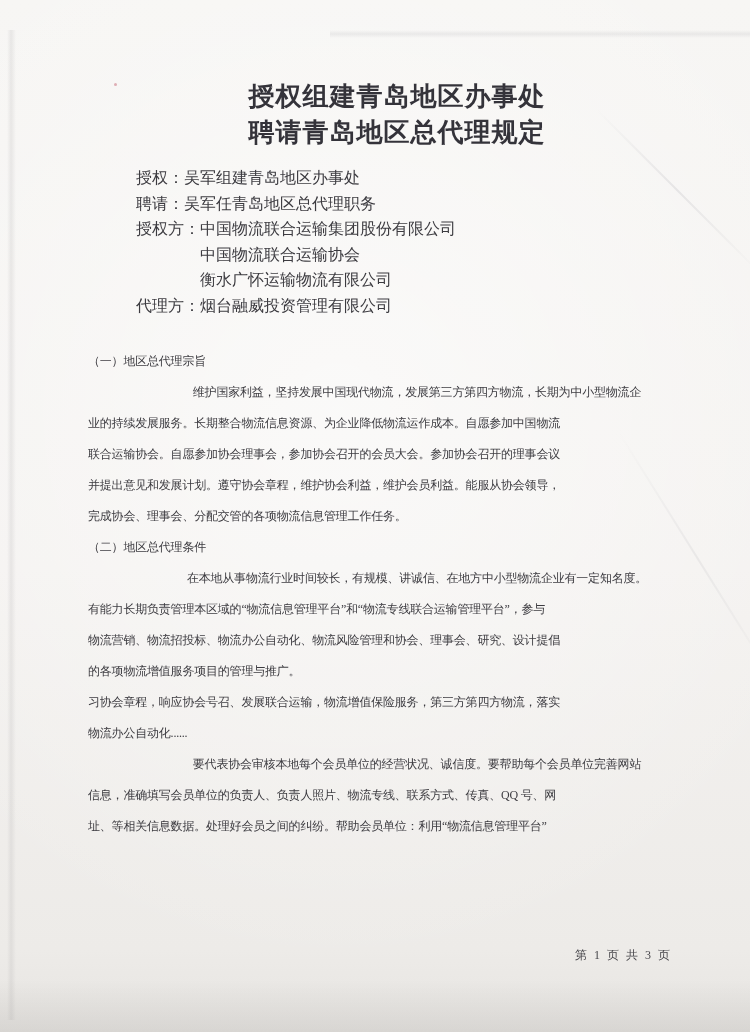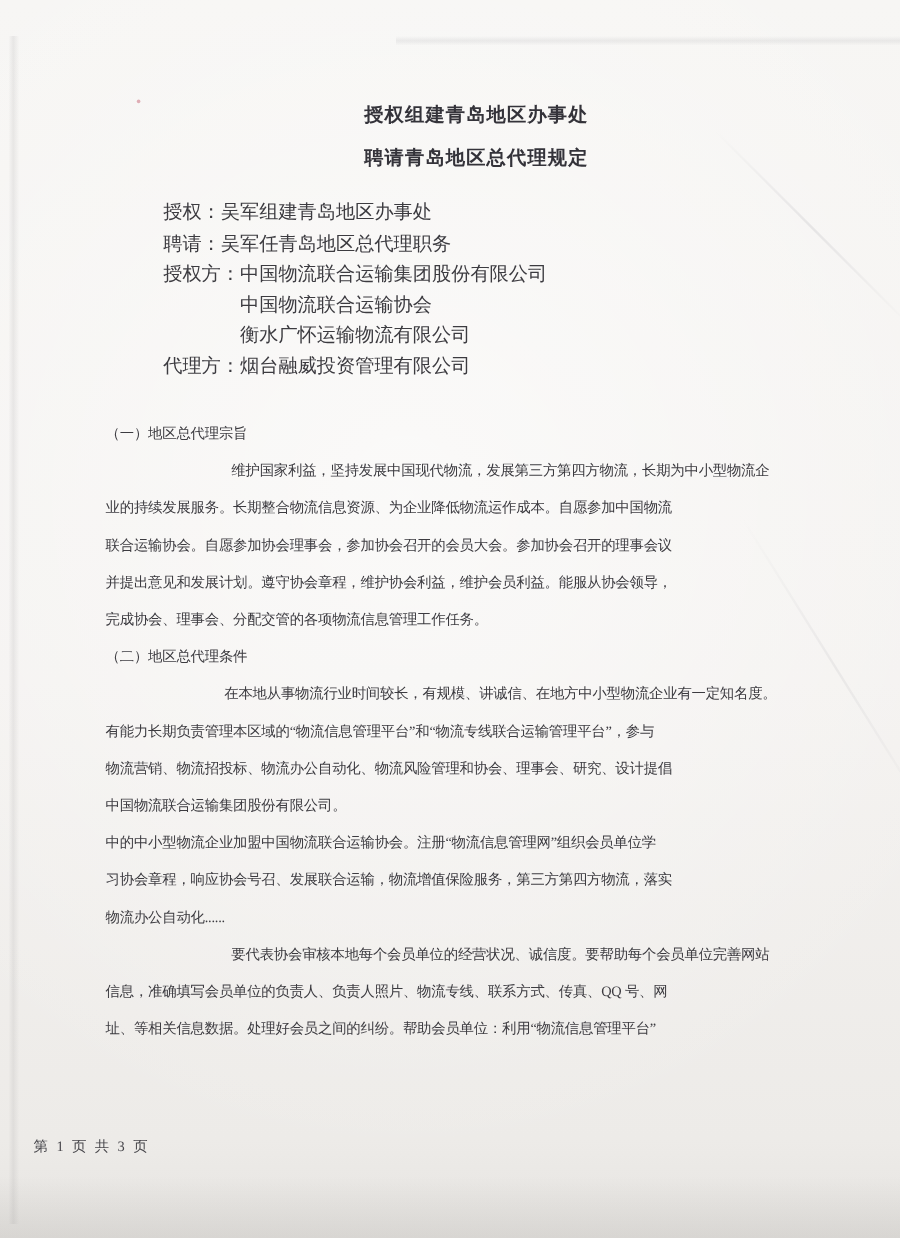--- a/index.html
+++ b/index.html
@@ -25,29 +25,29 @@
   .crease-diag2{position:absolute;left:618px;top:430px;width:300px;height:2px;
     background:linear-gradient(90deg,transparent,rgba(150,150,158,0.13),transparent);
     transform:rotate(58deg);transform-origin:left center;}
   .shade-bottom{position:absolute;left:0;bottom:0;width:100%;height:52px;
     background:linear-gradient(0deg,rgba(165,162,158,0.22),rgba(165,162,158,0));}
   .red-speck{position:absolute;left:114px;top:83px;width:3px;height:3px;border-radius:50%;
     background:rgba(206,125,138,0.6);}
   
   .doc{position:absolute;inset:0;color:#3c3b40;}
   .title{position:absolute;top:79px;left:88px;width:618px;text-align:center;
-    font-size:16px;font-weight:700;line-height:36px;letter-spacing:1px;color:#34333a;}
+    font-size:26px;font-weight:700;line-height:36px;letter-spacing:1px;color:#34333a;}
   .meta{position:absolute;top:165px;left:88px;font-size:16px;line-height:25.6px;margin-left:48px;}
   .meta-line{white-space:nowrap;}
   .meta-cont{padding-left:64px;}
   .body{position:absolute;top:346px;left:88px;width:626px;font-size:12px;
     line-height:31px;letter-spacing:-0.2px;}
   .ln{white-space:nowrap;}
   .indent{text-indent:32px;text-align:center;}
-  .footer{position:absolute;top:947px;left:28px;width:644px;text-align:left;
+  .footer{position:absolute;top:947px;left:28px;width:644px;text-align:right;
     font-size:12px;letter-spacing:2px;color:#47464b;}
 </style>
 </head>
 <body>
 
 <div class="scan">
 
   <div class="edge-left"></div>
   <div class="crease-top"></div>
   <div class="crease-diag1"></div>
@@ -76,23 +76,22 @@
       <div class="ln indent">维护国家利益，坚持发展中国现代物流，发展第三方第四方物流，长期为中小型物流企</div>
       <div class="ln">业的持续发展服务。长期整合物流信息资源、为企业降低物流运作成本。自愿参加中国物流</div>
       <div class="ln">联合运输协会。自愿参加协会理事会，参加协会召开的会员大会。参加协会召开的理事会议</div>
       <div class="ln">并提出意见和发展计划。遵守协会章程，维护协会利益，维护会员利益。能服从协会领导，</div>
       <div class="ln">完成协会、理事会、分配交管的各项物流信息管理工作任务。</div>
 
       <div class="ln">（二）地区总代理条件</div>
       <div class="ln indent">在本地从事物流行业时间较长，有规模、讲诚信、在地方中小型物流企业有一定知名度。</div>
       <div class="ln">有能力长期负责管理本区域的“物流信息管理平台”和“物流专线联合运输管理平台”，参与</div>
       <div class="ln">物流营销、物流招投标、物流办公自动化、物流风险管理和协会、理事会、研究、设计提倡</div>
-      <div class="ln">中国物流联合运输集团股份有限公司。</div>
+      <div class="ln">的各项物流增值服务项目的管理与推广。</div>
 
-      <div class="ln">中的中小型物流企业加盟中国物流联合运输协会。注册“物流信息管理网”组织会员单位学</div>
       <div class="ln">习协会章程，响应协会号召、发展联合运输，物流增值保险服务，第三方第四方物流，落实</div>
       <div class="ln">物流办公自动化......</div>
       <div class="ln indent">要代表协会审核本地每个会员单位的经营状况、诚信度。要帮助每个会员单位完善网站</div>
       <div class="ln">信息，准确填写会员单位的负责人、负责人照片、物流专线、联系方式、传真、QQ 号、网</div>
       <div class="ln">址、等相关信息数据。处理好会员之间的纠纷。帮助会员单位：利用“物流信息管理平台”</div>
     </div>
 
     <div class="footer">第 1 页 共 3 页</div>
 
   </div>

